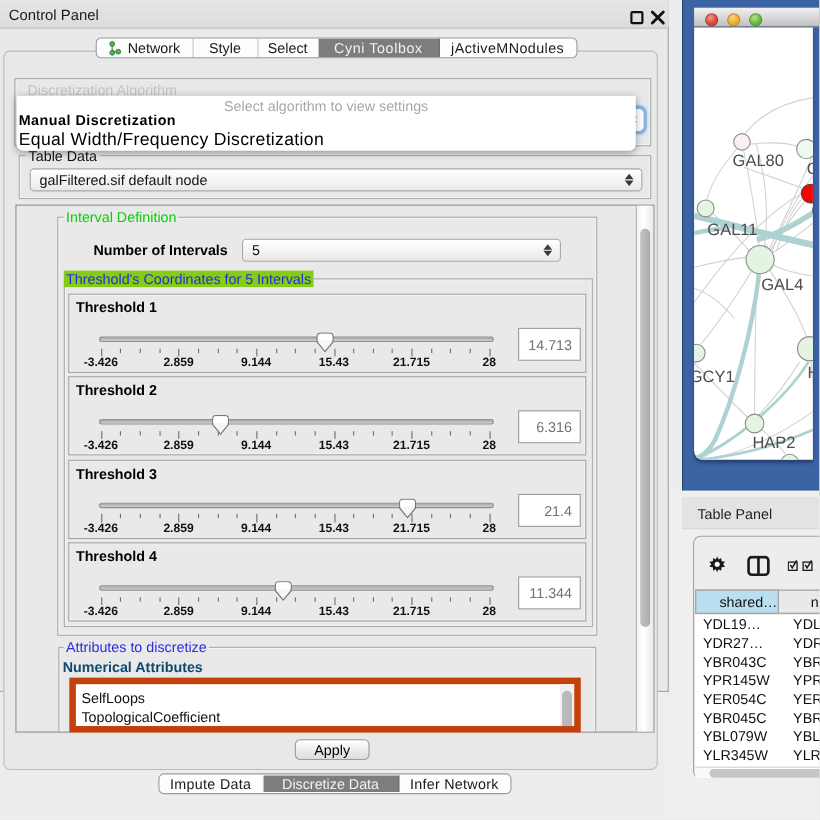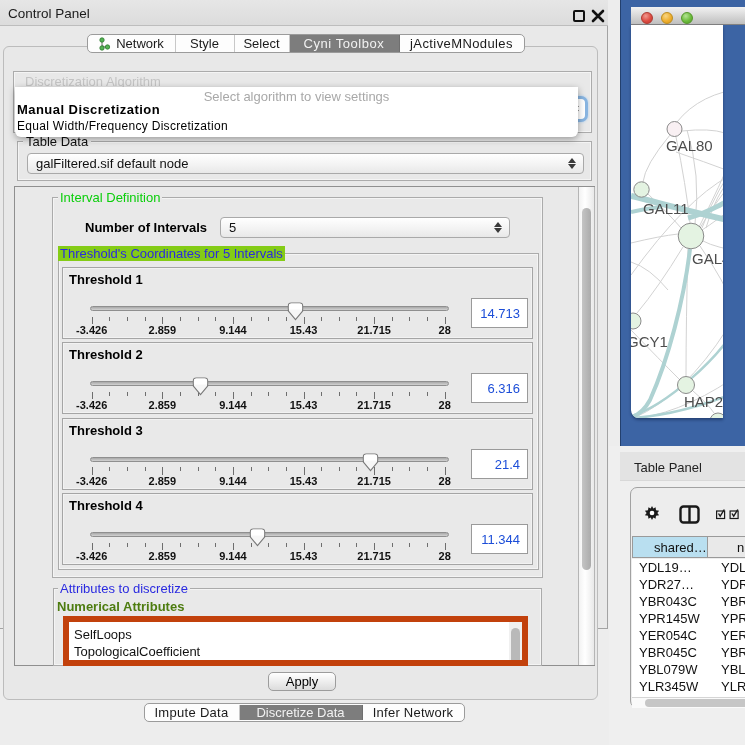--- a/index.html
+++ b/index.html
@@ -41,21 +41,21 @@
   border-left:4.5px solid transparent; border-right:4.5px solid transparent;
   border-top:5px solid #3a3a3a; }
 
 
 .thr { position:absolute; left:62px; width:471px; height:72px;
   border:1px solid #a5a5a5; box-shadow:inset 0 0 0 1px #f2f2f2; background:#e9e9e9; }
 .thr .lbl { position:absolute; left:6px; top:4px; font-size:13px; font-weight:bold; color:#000; }
 .thr .track { position:absolute; left:27px; top:38px; width:359px; height:5px;
   background:linear-gradient(#a8a8a8,#d2d2d2); border:1px solid #8f8f8f; border-radius:3px; }
 .thr .field { position:absolute; left:408px; top:30px; width:57px; height:30px;
-  background:#fff; border:1px solid #9a9a9a; font-size:13px; color:#1d4ed8;
+  background:#fff; border:1px solid #9a9a9a; font-size:13px; color:#737373;
   text-align:right; padding:7px 7px 0 0; }
 .ticklbl { position:absolute; font-size:11px; font-weight:bold; color:#111;
   transform:translateX(-50%); white-space:nowrap; }
 .thumb { position:absolute; width:19px; height:19px; }
 
 
 .vtrack { position:absolute; background:linear-gradient(90deg,#f2f2f2,#ffffff 40%,#e9e9e9);
   border-left:1px solid #b5b5b5; border-right:1px solid #b5b5b5; }
 .vthumb { position:absolute; background:linear-gradient(90deg,#c4c4c4,#ababab);
   border-radius:5px; }
@@ -63,21 +63,21 @@
 button.mac { position:absolute; background:linear-gradient(#ffffff,#eeeeee 50%,#dcdcdc);
   border:1px solid #9c9c9c; border-radius:5px; font-size:13px; color:#000;
   font-family:"Liberation Sans",sans-serif; }
 
 
 #netwin { left:620px; top:0; width:125px; height:450px; background:#3c64a4;
   border-left:1px solid #23406e; }
 #nettitle { left:631px; top:7px; width:114px; height:18px;
   background:linear-gradient(#f2f2f2,#bfbfbf); border-bottom:1px solid #818181; }
 .light { position:absolute; top:5px; width:12px; height:12px; border-radius:50%; }
-#netcanvas { left:631px; top:25px; width:92px; height:393px; background:#ffffff; border-radius:0 0 0 8px; overflow:hidden; box-shadow:0 2px 3px rgba(10,25,60,0.45); }
+#netcanvas { left:631px; top:25px; width:108px; height:393px; background:#ffffff; border-radius:0 0 0 8px; overflow:hidden; box-shadow:0 2px 3px rgba(10,25,60,0.45); }
 
 
 #tblarea { left:609px; top:446px; width:136px; height:299px; background:#efefef; }
 #tblwin { position:absolute; top:41px; width:130px; height:221px;
   background:#ededed; border:1px solid #a2a2a2; border-radius:7px; }
 </style>
 </head>
 <body>
 
 <div id="cpwin" class="abs">
@@ -266,21 +266,21 @@
     <svg class="thumb" style="left:184.6px;top:34px;" width="17" height="20" viewBox="0 0 17 20">
       <path d="M4 1 H13 Q16 1 16 4 V9.5 L8.5 18.5 L1 9.5 V4 Q1 1 4 1 Z" fill="#f6f6f6" stroke="#787878" stroke-width="1.2"></path>
       <path d="M4 1.5 H13 Q15.5 1.5 15.5 4 V8 H1.5 V4 Q1.5 1.5 4 1.5 Z" fill="#ffffff"></path>
     </svg>
     <div class="field">11.344</div>
   </div>
     </div>
 
   <div class="abs grp" style="left:53px;top:588px;width:489px;height:78px;"></div>
   <div class="abs" style="left:58px;top:581px;font-size:13px;color:#2a2ae0;background:#e9e9e9;padding:0 2px;">Attributes to discretize</div>
-  <div class="abs" style="left:57px;top:599px;font-size:13px;font-weight:bold;color:#4d7c0f;">Numerical Attributes</div>
+  <div class="abs" style="left:57px;top:599px;font-size:13px;font-weight:bold;color:#0c4a6e;">Numerical Attributes</div>
   <div class="abs" style="left:63px;top:616px;width:465px;height:50px;background:#fff;border:6px solid #c2410c;overflow:hidden;">
     <div style="font-size:13px;color:#111;padding-left:5px;line-height:16.6px;padding-top:5px;">SelfLoops<br>TopologicalCoefficient<br>BetweennessCentrality</div>
     <div style="position:absolute;right:0;top:0;width:13px;height:100%;background:#f0f0f0;"></div>
     <div style="position:absolute;right:2px;top:6px;width:9px;height:60px;background:#b9b9b9;border-radius:5px;"></div>
   </div>
 
   <button class="mac" style="left:268px;top:672px;width:68px;height:19px;padding:0;">Apply</button>
 
   <div class="abs seg" style="left:143.5px;top:703px;height:19px;align-items:center;">
     <div class="it" style="width:95px;letter-spacing:0.3px;">Impute Data</div>
@@ -298,21 +298,21 @@
   </svg>Network</div>
   <div class="it" style="width:59px;">Style</div>
   <div class="it" style="width:55px;">Select</div>
   <div class="it sel" style="width:110px;letter-spacing:0.55px;">Cyni Toolbox</div>
   <div class="it" style="width:124px;letter-spacing:0.4px;">jActiveMNodules</div>
 </div>
 
 <div class="abs" style="left:15px;top:87px;width:563px;height:50px;background:#fff;border-radius:0 0 6px 6px;box-shadow:0 2px 7px rgba(0,0,0,0.35);">
   <div style="position:absolute;top:2px;width:100%;text-align:center;font-size:13px;color:#a8a8a8;">Select algorithm to view settings</div>
   <div style="position:absolute;top:15px;left:2px;font-size:13px;font-weight:bold;color:#000;letter-spacing:0.45px;">Manual Discretization</div>
-  <div style="position:absolute;top:32px;left:2px;font-size:12px;color:#000;letter-spacing:0.3px;">Equal Width/Frequency Discretization</div>
+  <div style="position:absolute;top:32px;left:2px;font-size:16px;color:#000;letter-spacing:0.3px;">Equal Width/Frequency Discretization</div>
 </div>
 
 <div id="netwin" class="abs"></div>
 <div id="nettitle" class="abs">
   <div class="light" style="left:10px;background:radial-gradient(circle at 38% 30%,#f09a90,#dd4b41 55%,#c03a31);border:1px solid #ad3931;"></div>
   <div class="light" style="left:29.5px;background:radial-gradient(circle at 38% 30%,#f8d684,#eeae2d 55%,#d7961f);border:1px solid #bd8d1c;"></div>
   <div class="light" style="left:49.5px;background:radial-gradient(circle at 38% 30%,#b4e394,#6cbc3c 55%,#569b2c);border:1px solid #53962a;"></div>
 </div>
 <div id="netcanvas" class="abs">
 <svg width="114" height="393" viewBox="631 25 114 393" style="position:absolute;left:0;top:0;">

